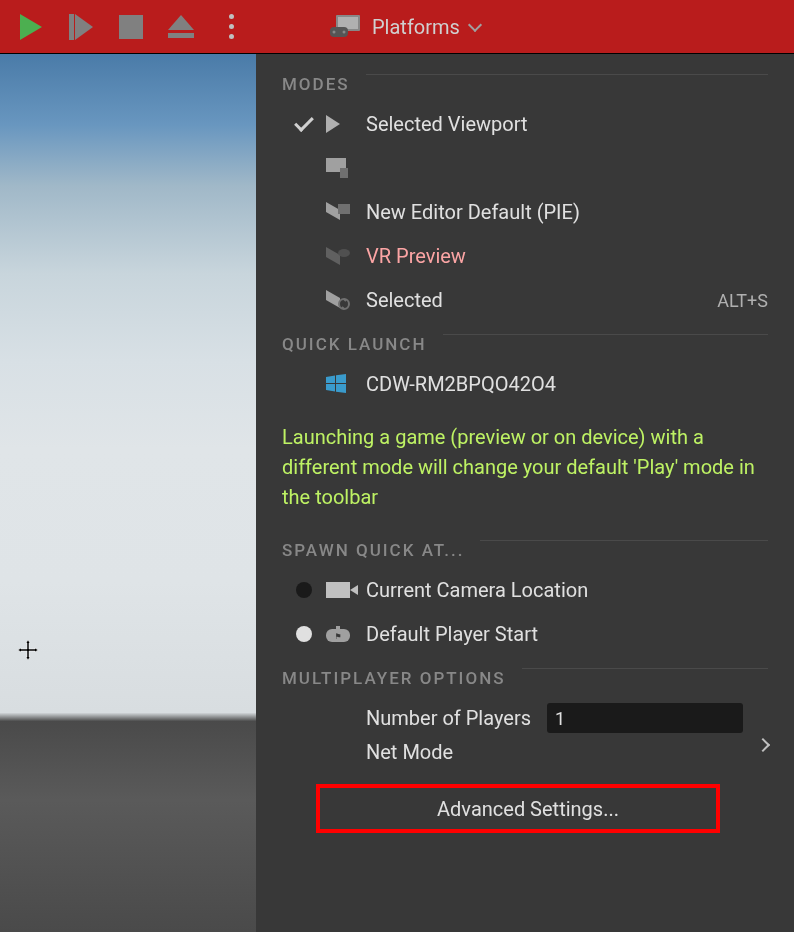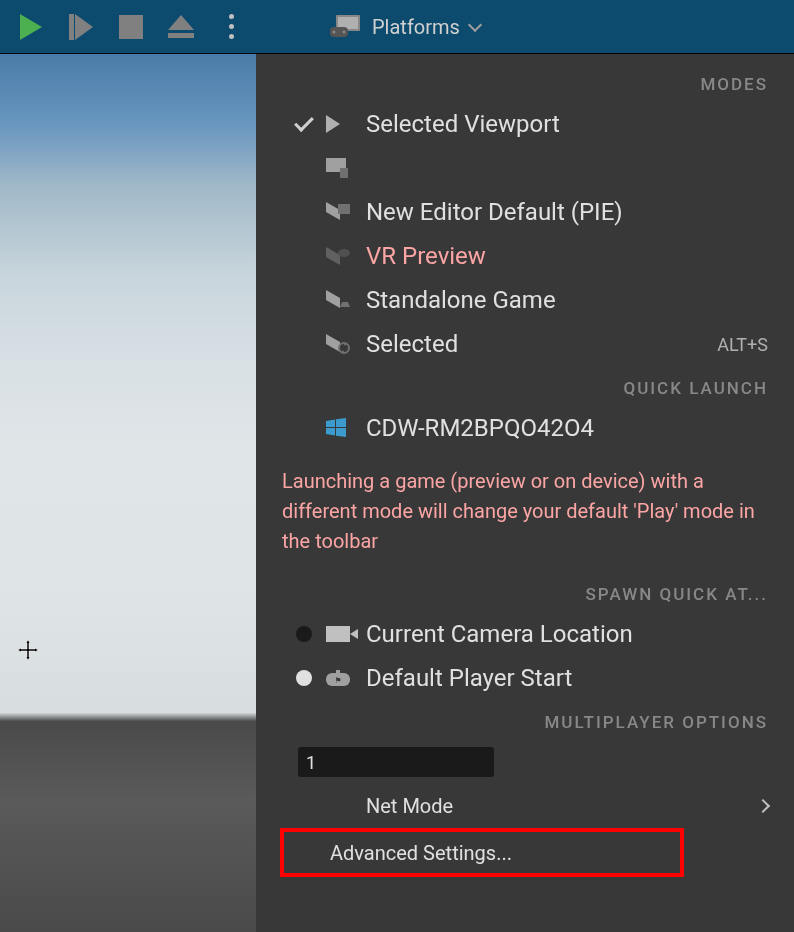--- a/index.html
+++ b/index.html
@@ -14,21 +14,21 @@
       height: 932px;
       background: #1a1a1a;
       color: #e0e0e0;
       overflow: hidden;
       position: relative;
     }
     .toolbar {
       display: flex;
       align-items: center;
       height: 54px;
-      background: #0c4a6e;
+      background: #b91c1c;
       border-bottom: 1px solid #000;
       padding: 0 10px;
       gap: 8px;
     }
     .tb-btn {
       width: 42px;
       height: 42px;
       display: flex;
       align-items: center;
       justify-content: center;
@@ -149,25 +149,24 @@
       position: absolute;
       left: 256px;
       top: 54px;
       width: 538px;
       height: 878px;
       background: #383838;
       padding: 20px 0;
     }
     .section-header {
       display: flex;
-      align-items: flex-end;
+      align-items: flex-start;
       padding: 0 26px;
       margin-bottom: 8px;
       margin-top: 12px;
-      flex-direction: column;
     }
     .section-header:first-child {
       margin-top: 0;
     }
     .section-title {
       font-size: 17px;
       color: #888;
       letter-spacing: 2px;
       font-weight: 500;
     }
@@ -214,36 +213,36 @@
       justify-content: flex-start;
     }
     .mode-play {
       width: 0;
       height: 0;
       border-top: 9px solid transparent;
       border-bottom: 9px solid transparent;
       border-left: 14px solid #b0b0b0;
     }
     .item-label {
-      font-size: 24px;
+      font-size: 20px;
       color: #e0e0e0;
       text-align: center;
     }
     .item-label.disabled {
       color: #fca5a5;
     }
     .shortcut {
       margin-left: auto;
       font-size: 18px;
       color: #b0b0b0;
     }
     .info-text {
       padding: 16px 26px;
       font-size: 20px;
-      color: #fca5a5;
+      color: #bef264;
       line-height: 1.5;
     }
     .camera-icon {
       width: 24px;
       height: 16px;
       background: #c0c0c0;
       position: relative;
     }
     .camera-icon::after {
       content: '';
@@ -277,21 +276,21 @@
       height: 30px;
       background: #1a1a1a;
       border: none;
       color: #e0e0e0;
       font-size: 18px;
       padding: 0 8px;
       border-radius: 3px;
     }
     .netmode-row {
       display: flex;
-      align-items: center;
+      align-items: flex-start;
       height: 44px;
       padding: 0 26px;
       cursor: pointer;
     }
     .netmode-label {
       font-size: 20px;
       color: #e0e0e0;
       margin-left: 84px;
     }
     .chevron-right {
@@ -302,22 +301,23 @@
       border-bottom: 2px solid #c0c0c0;
       transform: rotate(-45deg);
     }
     .advanced-row {
       display: flex;
       align-items: center;
       height: 49px;
       padding: 0 26px;
       cursor: pointer;
       border: 4px solid #ff0000;
-      margin: 0 10px 0 24px;
+      margin: 0 10px 0 60px;
       width: 404px;
+      justify-content: center;
     }
     .advanced-label {
       font-size: 20px;
       color: #e0e0e0;
       margin-left: 20px;
     }
     .windows-icon {
       width: 22px;
       height: 20px;
       position: relative;
@@ -413,30 +413,20 @@
     <div class="check-col"></div>
     <div class="icon-col">
       <svg width="24" height="18" viewBox="0 0 24 18">
         <path d="M0 0 L14 8 L14 18 L0 10 Z" fill="#606060"></path>
         <ellipse cx="18" cy="6" rx="6" ry="4" fill="#505050"></ellipse>
       </svg>
     </div>
     <span class="item-label disabled">VR Preview</span>
   </div>
 
-  <div class="menu-item">
-    <div class="check-col"></div>
-    <div class="icon-col">
-      <svg width="24" height="20" viewBox="0 0 24 20">
-        <path d="M0 0 L14 8 L14 18 L0 10 Z" fill="#a0a0a0"></path>
-        <path d="M16 12 L22 12 L24 17 L14 17 Z" fill="#707070"></path>
-      </svg>
-    </div>
-    <span class="item-label">Standalone Game</span>
-  </div>
 
   <div class="menu-item">
     <div class="check-col"></div>
     <div class="icon-col">
       <svg width="24" height="20" viewBox="0 0 24 20">
         <path d="M0 0 L14 8 L14 18 L0 10 Z" fill="#a0a0a0"></path>
         <circle cx="18" cy="14" r="5" fill="none" stroke="#707070" stroke-width="2"></circle>
         <path d="M18 9 L20 11 M18 19 L16 17" stroke="#707070" stroke-width="2"></path>
       </svg>
     </div>
@@ -492,20 +482,21 @@
     </div>
     <span class="item-label">Default Player Start</span>
   </div>
 
   <div class="section-header">
     <span class="section-title">MULTIPLAYER OPTIONS</span>
     <div class="section-line"></div>
   </div>
 
   <div class="players-row">
+    <span class="players-label">Number of Players</span>
     <input class="players-input" value="1" style="">
   </div>
 
   <div class="netmode-row">
     <span class="netmode-label">Net Mode</span>
     <div class="chevron-right"></div>
   </div>
 
   <div class="advanced-row">
     <span class="advanced-label">Advanced Settings...</span>

